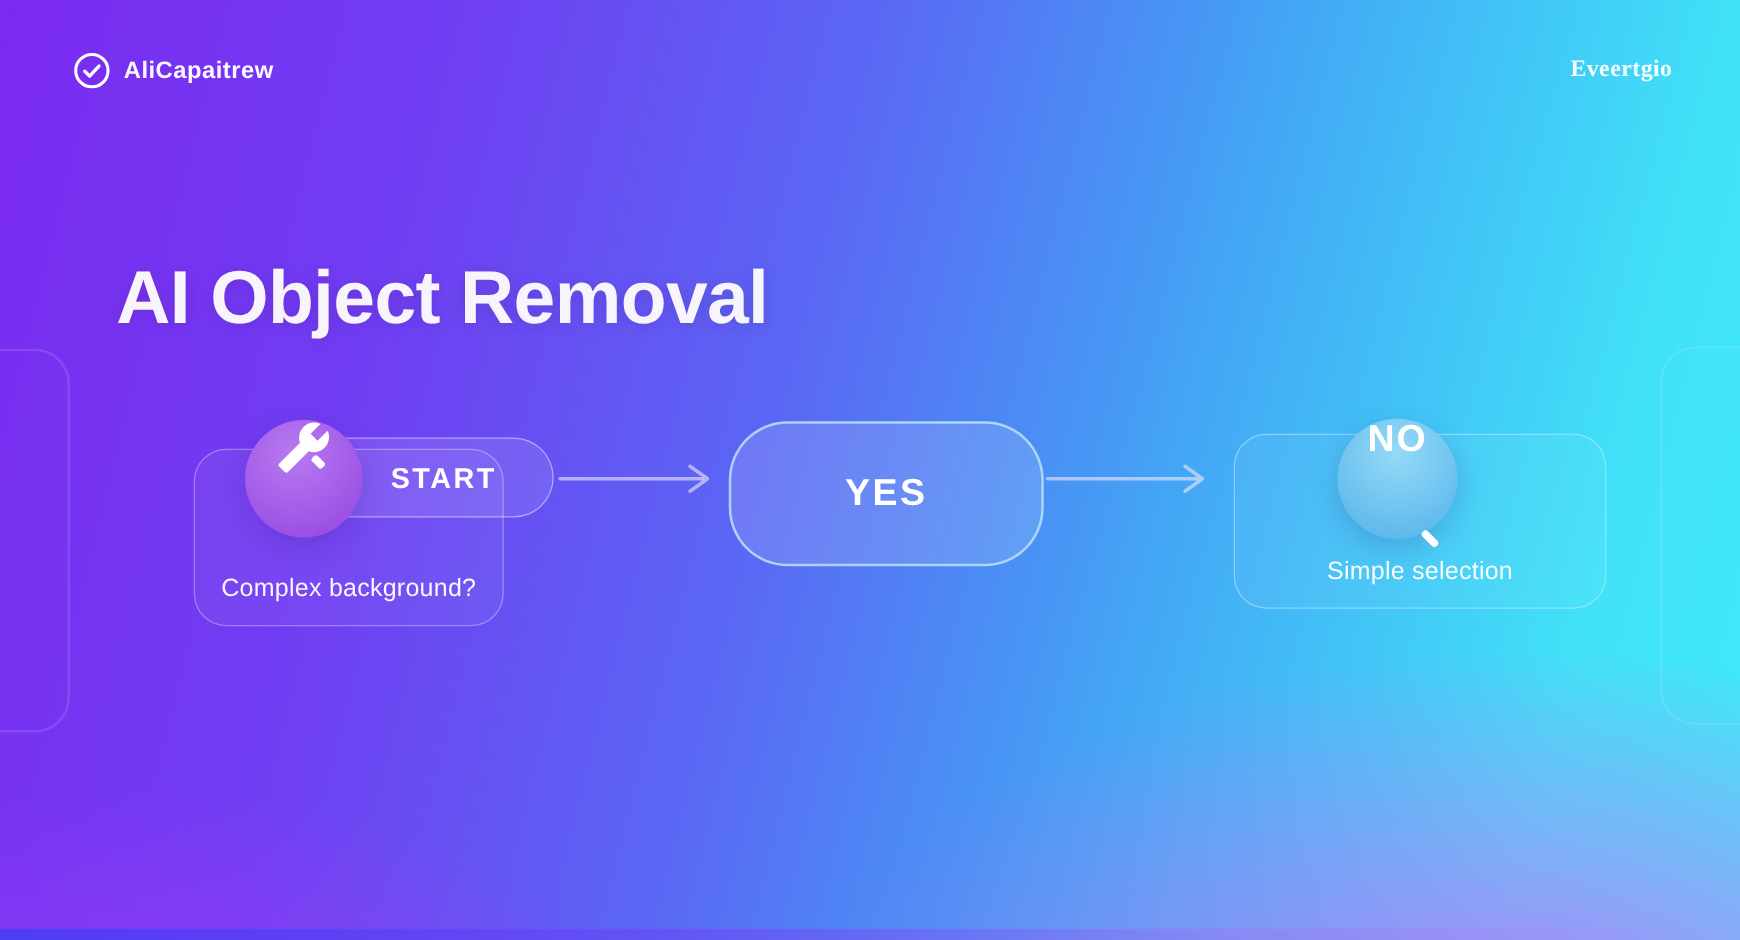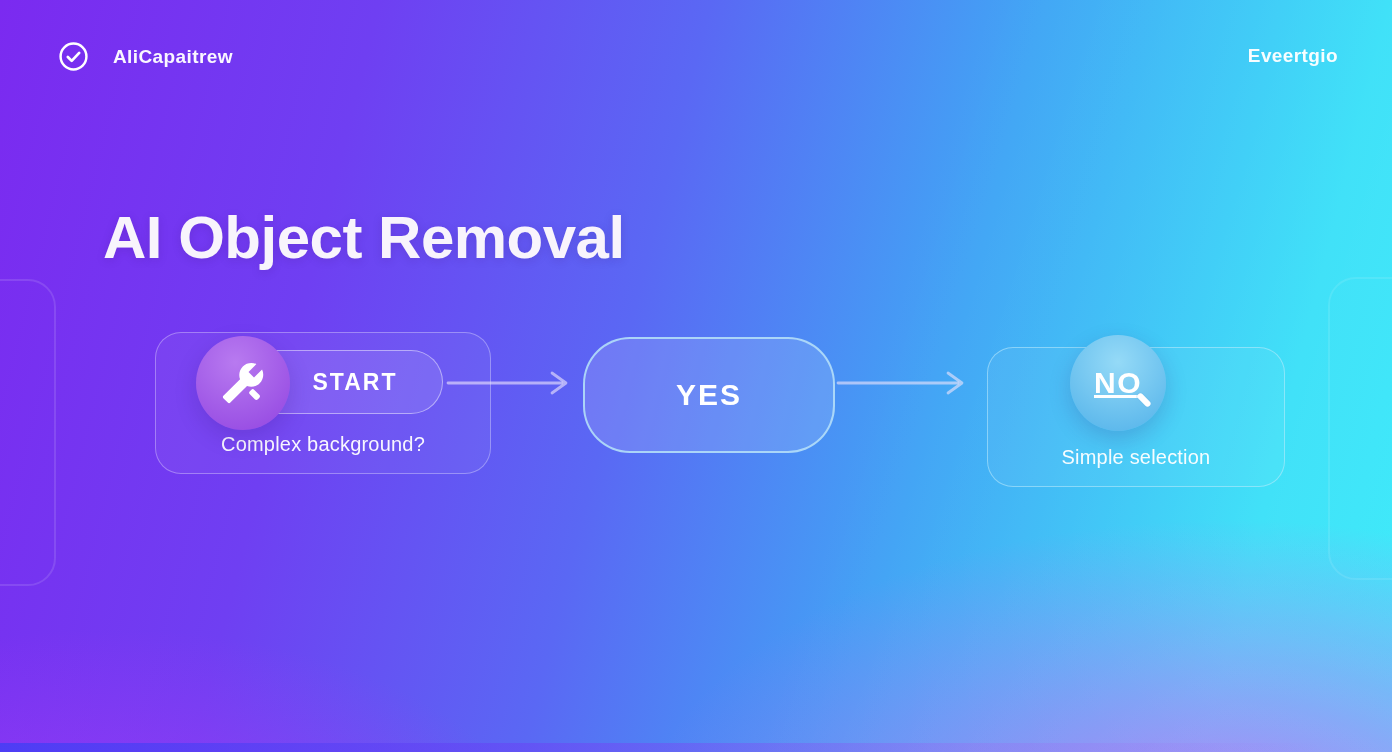--- a/index.html
+++ b/index.html
@@ -27,61 +27,60 @@
   }
   .deco-rect { position: absolute; border: 2px solid rgba(255,255,255,0.12); border-radius: 28px; }
   .deco-left  { left: -62px;  top: 279px; width: 118px; height: 307px; }
   .deco-right { right: -64px; top: 277px; width: 128px; height: 303px; border-color: rgba(255,255,255,0.10); }
   .bottom-wave {
     position: absolute; left: 0; right: 0; bottom: 0; height: 9px;
     background: linear-gradient(90deg, rgba(68,62,245,0.85), rgba(118,70,245,0.50) 45%, rgba(165,92,240,0.25) 70%, rgba(165,92,240,0) 95%);
   }
 
   
-  .logo { position: absolute; left: 58px; top: 41px; display: flex; align-items: center; gap: 24px; cursor: pointer; }
+  .logo { position: absolute; left: 58px; top: 41px; display: flex; align-items: center; gap: 10px; cursor: pointer; }
   .logo svg { width: 31px; height: 31px; display: block; }
   .logo-text { font-size: 19px; font-weight: 600; letter-spacing: 0.4px; color: #faf7ff; }
-  .partner { position: absolute; top: 45px; right: 54px; font-size: 19px; font-weight: 600; letter-spacing: 0.4px; color: rgba(255,255,255,0.96); cursor: pointer; }
+  .partner { position: absolute; top: 45px; right: 54px; font-size: 19px; font-weight: 600; letter-spacing: 0.4px; color: rgba(255,255,255,0.96); cursor: pointer; font-family: Liberation Serif, serif; }
 
   
   .page-title {
-    position: absolute; left: 103px; top: 203px;
+    position: absolute; left: 93px; top: 203px;
     font-size: 60px; font-weight: 700; letter-spacing: -0.5px;
     color: #f8f4fc; text-shadow: 0 2px 10px rgba(60,20,120,0.18);
   }
 
   
   .card {
     position: absolute; border-radius: 26px;
     border: 1.5px solid rgba(255,255,255,0.32);
     background: rgba(255,255,255,0.05);
   }
-  .card.start { left: 155px; top: 332px; width: 336px; height: 142px; }
+  .card.start { left: 155px; top: 359px; width: 248px; height: 142px; }
   .card.no    { left: 987px; top: 347px; width: 298px; height: 140px; border-color: rgba(190,235,252,0.55); }
 
   .caption {
     position: absolute; left: 0; right: 0; bottom: 17px;
     text-align: center; font-size: 20px; font-weight: 500;
     color: rgba(255,255,255,0.95); letter-spacing: 0.2px;
   }
 
   .start-pill {
     position: absolute; left: 205px; top: 350px; width: 238px; height: 64px;
     border-radius: 32px; border: 1.5px solid rgba(255,255,255,0.45);
     background: rgba(255,255,255,0.10);
     display: flex; align-items: center; justify-content: center;
     padding-left: 62px;
     font-size: 23px; font-weight: 700; letter-spacing: 2px; color: #ffffff;
   }
 
   .badge-circle {
     position: absolute; border-radius: 50%;
-    display: flex; align-items: center; justify-content: center;
+    display: flex; justify-content: center;
     box-shadow: 0 8px 22px rgba(50,15,110,0.18);
-    text-decoration: underline;
   }
   .badge-start {
     left: 196px; top: 336px; width: 94px; height: 94px;
     background: radial-gradient(circle at 42% 28%, #b87af0, #9a50e4 78%);
   }
   .badge-start svg { width: 44px; height: 44px; display: block; }
   .badge-no {
     left: 1070px; top: 335px; width: 96px; height: 96px;
     background: radial-gradient(circle at 50% 28%, #95daf7, #5eb9ec 82%);
   }

